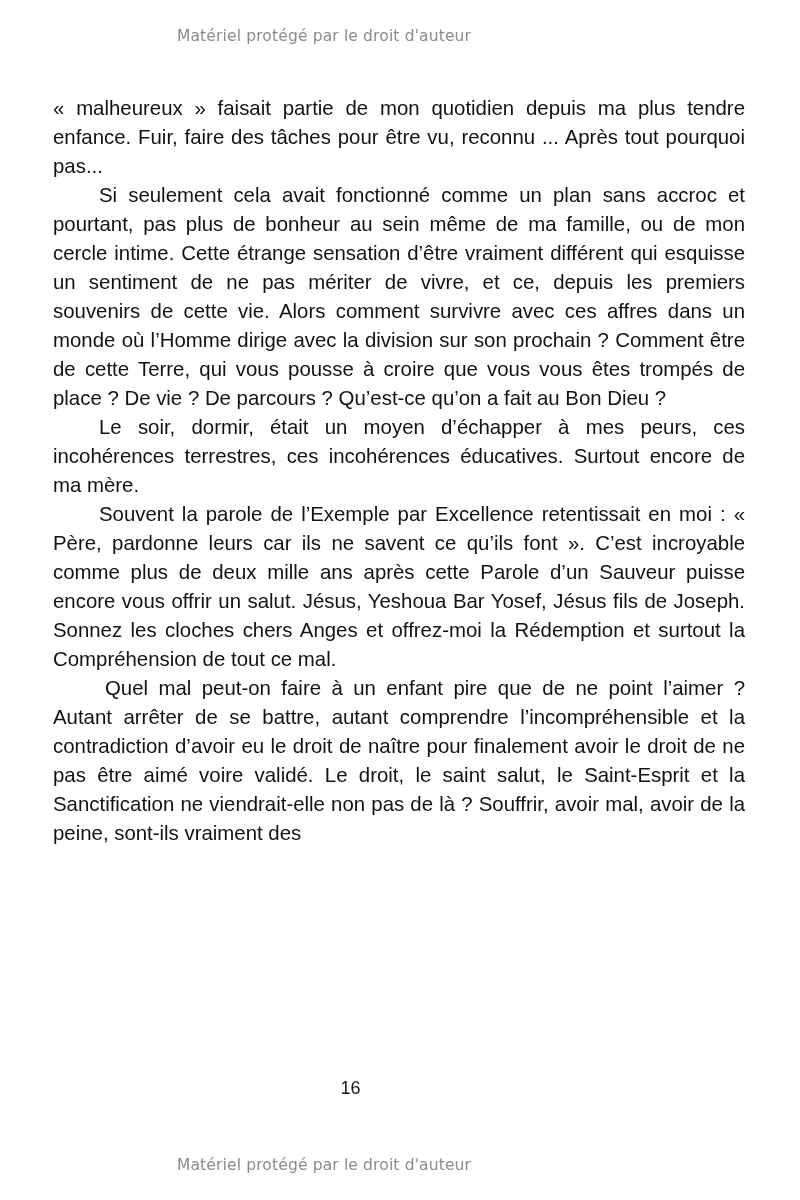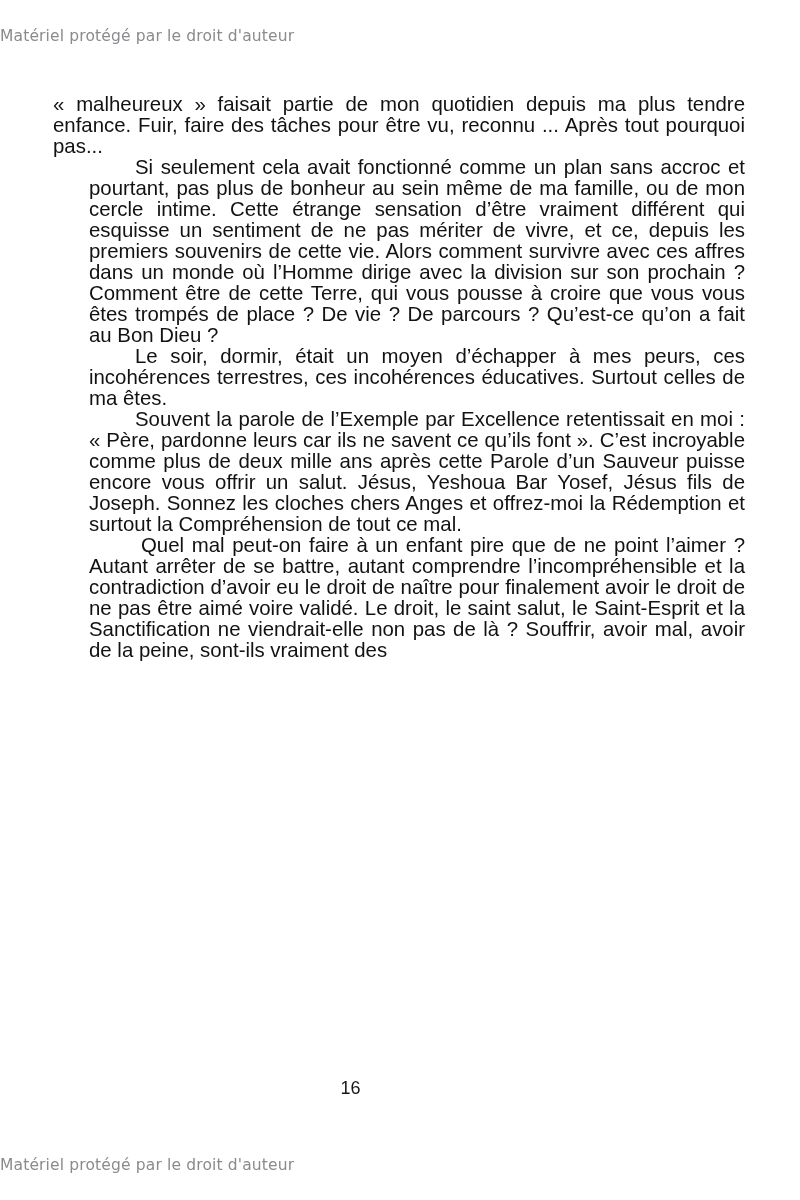--- a/index.html
+++ b/index.html
@@ -22,20 +22,21 @@
     width: 800px;
     height: 1200px;
     background: #ffffff;
   }
 
   
   .watermark {
     position: absolute;
     left: 0;
     width: 648px;
+    text-align: center;
     font-family: "DejaVu Sans", sans-serif;
     font-size: 15.5px;
     letter-spacing: 0.15px;
     color: #8b8b8f;
     white-space: nowrap;
   }
   .watermark-top { top: 27px; }
   .watermark-bottom { top: 1156px; }
 
   
@@ -43,29 +44,29 @@
     position: absolute;
     left: 53px;
     top: 94px;
     width: 692px;
   }
 
   .para {
     margin: 0;
     font-family: "Liberation Sans", sans-serif;
     font-size: 20.4px;
-    line-height: 21px;
+    line-height: 29px;
     color: #121212;
     text-align: justify;
     text-justify: inter-word;
     -webkit-hyphens: none;
     hyphens: none;
     word-spacing: 0px;
   }
-  .para + .para { margin-top: 0px; margin-left: 36px; }
+  .para + .para { margin-top: 0px; }
   .para.indent { text-indent: 46px; }
   .para.indent-wide { text-indent: 52px; }
 
   
   .page-number {
     position: absolute;
     left: 0;
     top: 1078px;
     width: 701px;
     text-align: center;
@@ -77,21 +78,21 @@
 </head>
 <body>
 
 <div class="page">
 
   <div class="watermark watermark-top">Matériel protégé par le droit d'auteur</div>
 
   <div class="body-column">
     <p class="para">« malheureux » faisait partie de mon quotidien depuis ma plus tendre enfance. Fuir, faire des tâches pour être vu, reconnu ... Après tout pourquoi pas...</p>
     <p class="para indent">Si seulement cela avait fonctionné comme un plan sans accroc et pourtant, pas plus de bonheur au sein même de ma famille, ou de mon cercle intime. Cette étrange sensation d’être vraiment différent qui esquisse un sentiment de ne pas mériter de vivre, et ce, depuis les premiers souvenirs de cette vie. Alors comment survivre avec ces affres dans un monde où l’Homme dirige avec la division sur son prochain ? Comment être de cette Terre, qui vous pousse à croire que vous vous êtes trompés de place ? De vie ? De parcours ? Qu’est-ce qu’on a fait au Bon Dieu ?</p>
-    <p class="para indent">Le soir, dormir, était un moyen d’échapper à mes peurs, ces incohérences terrestres, ces incohérences éducatives. Surtout celles de ma êtes.</p>
+    <p class="para indent">Le soir, dormir, était un moyen d’échapper à mes peurs, ces incohérences terrestres, ces incohérences éducatives. Surtout encore de ma mère.</p>
     <p class="para indent">Souvent la parole de l’Exemple par Excellence retentissait en moi : « Père, pardonne leurs car ils ne savent ce qu’ils font ». C’est incroyable comme plus de deux mille ans après cette Parole d’un Sauveur puisse encore vous offrir un salut. Jésus, Yeshoua Bar Yosef, Jésus fils de Joseph. Sonnez les cloches chers Anges et offrez-moi la Rédemption et surtout la Compréhension de tout ce mal.</p>
     <p class="para indent-wide"> Quel mal peut-on faire à un enfant pire que de ne point l’aimer ? Autant arrêter de se battre, autant comprendre l’incompréhensible et la contradiction d’avoir eu le droit de naître pour finalement avoir le droit de ne pas être aimé voire validé. Le droit, le saint salut, le Saint-Esprit et la Sanctification ne viendrait-elle non pas de là ? Souffrir, avoir mal, avoir de la peine, sont-ils vraiment des</p>
   </div>
 
   <div class="page-number">16</div>
 
   <div class="watermark watermark-bottom">Matériel protégé par le droit d'auteur</div>
 
 </div>
 

